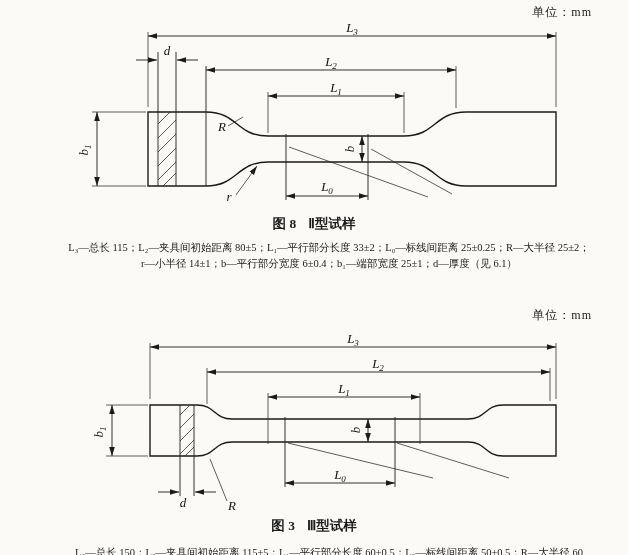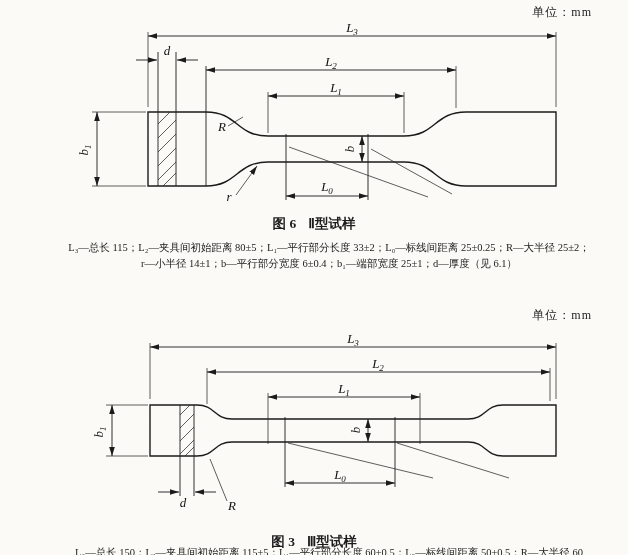--- a/index.html
+++ b/index.html
@@ -10,21 +10,21 @@
   .ol  { fill:none; stroke:#1b1b1b; stroke-width:1.4; }
   .ln  { fill:none; stroke:#1b1b1b; stroke-width:0.9; }
   .thin{ fill:none; stroke:#2a2a2a; stroke-width:0.75; }
   .lbl { font-family:"Liberation Serif","DejaVu Serif",serif; font-style:italic; font-size:13px; fill:#101010; }
   .sub { font-size:9px; }
   .unit { position:absolute; right:36px; font-size:12px; letter-spacing:1px;text-align:right; }
   .unit-1 { top:4px; }
   .unit-2 { top:307px; }
   .caption { position:absolute; left:0; width:100%; text-align:center; font-weight:bold; font-size:13.5px; }
   .cap2 { top:215px; }
-  .cap3 { top:517px;margin-top:16px; }
+  .cap3 { top:517px; }
   .cap-title { margin-left:12px;font-family:Liberation Serif, serif; }
   .desc { position:absolute; left:15px; width:100%; text-align:center; font-size:10.5px; white-space:nowrap; }
   .desc1 { top:241px; }
   .desc2 { top:257px; }
   .desc3 { top:546px; }
 </style>
 </head>
 <body>
 
 <div class="page">
@@ -180,21 +180,21 @@
       <g>
         <text class="lbl" x="232" y="510" text-anchor="middle">R</text>
         <line class="thin" x1="227" y1="501" x2="210" y2="459"></line>
       </g>
     </g>
   </svg>
 
   <div class="unit unit-1">单位：mm</div>
 
   <div class="caption cap2">
-    <span>图 6</span><span class="cap-title">Ⅱ型试样</span>
+    <span>图 8</span><span class="cap-title">Ⅱ型试样</span>
   </div>
 
   <div class="desc desc1">L₃—总长 115；L₂—夹具间初始距离 80±5；L₁—平行部分长度 33±2；L₀—标线间距离 25±0.25；R—大半径 25±2；</div>
   <div class="desc desc2">r—小半径 14±1；b—平行部分宽度 6±0.4；b₁—端部宽度 25±1；d—厚度（见 6.1）</div>
 
   <div class="unit unit-2">单位：mm</div>
 
   <div class="caption cap3">
     <span>图 3</span><span class="cap-title">Ⅲ型试样</span>
   </div>

